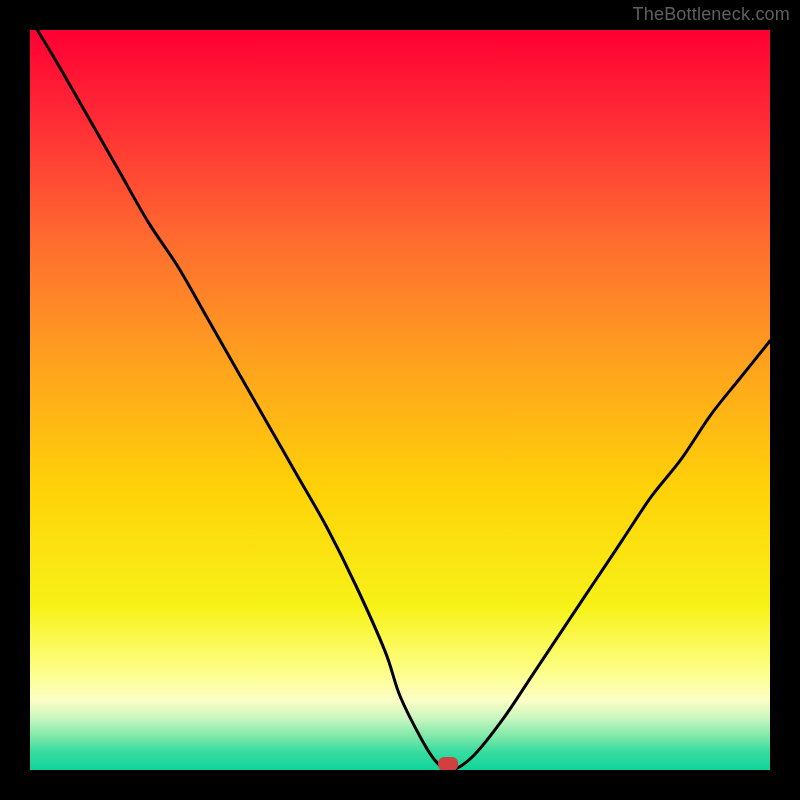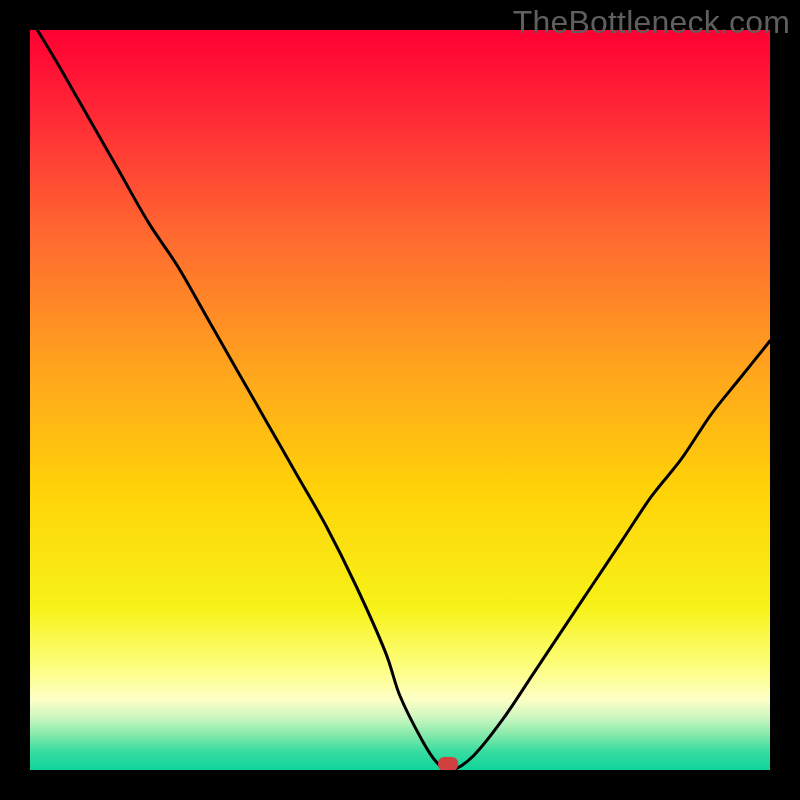--- a/index.html
+++ b/index.html
@@ -15,21 +15,21 @@
     position: relative;
     width: 800px;
     height: 800px;
     background: #000;
   }
   .watermark {
     position: absolute;
     top: 4px;
     right: 10px;
     color: #5f5f5f;
-    font-size: 32px;
+    font-size: 18px;
     font-weight: 500;
     letter-spacing: 0.2px;
     z-index: 20;
   }
   .plot-wrap {
     position: absolute;
     left: 30px;
     top: 30px;
     width: 740px;
     height: 740px;

